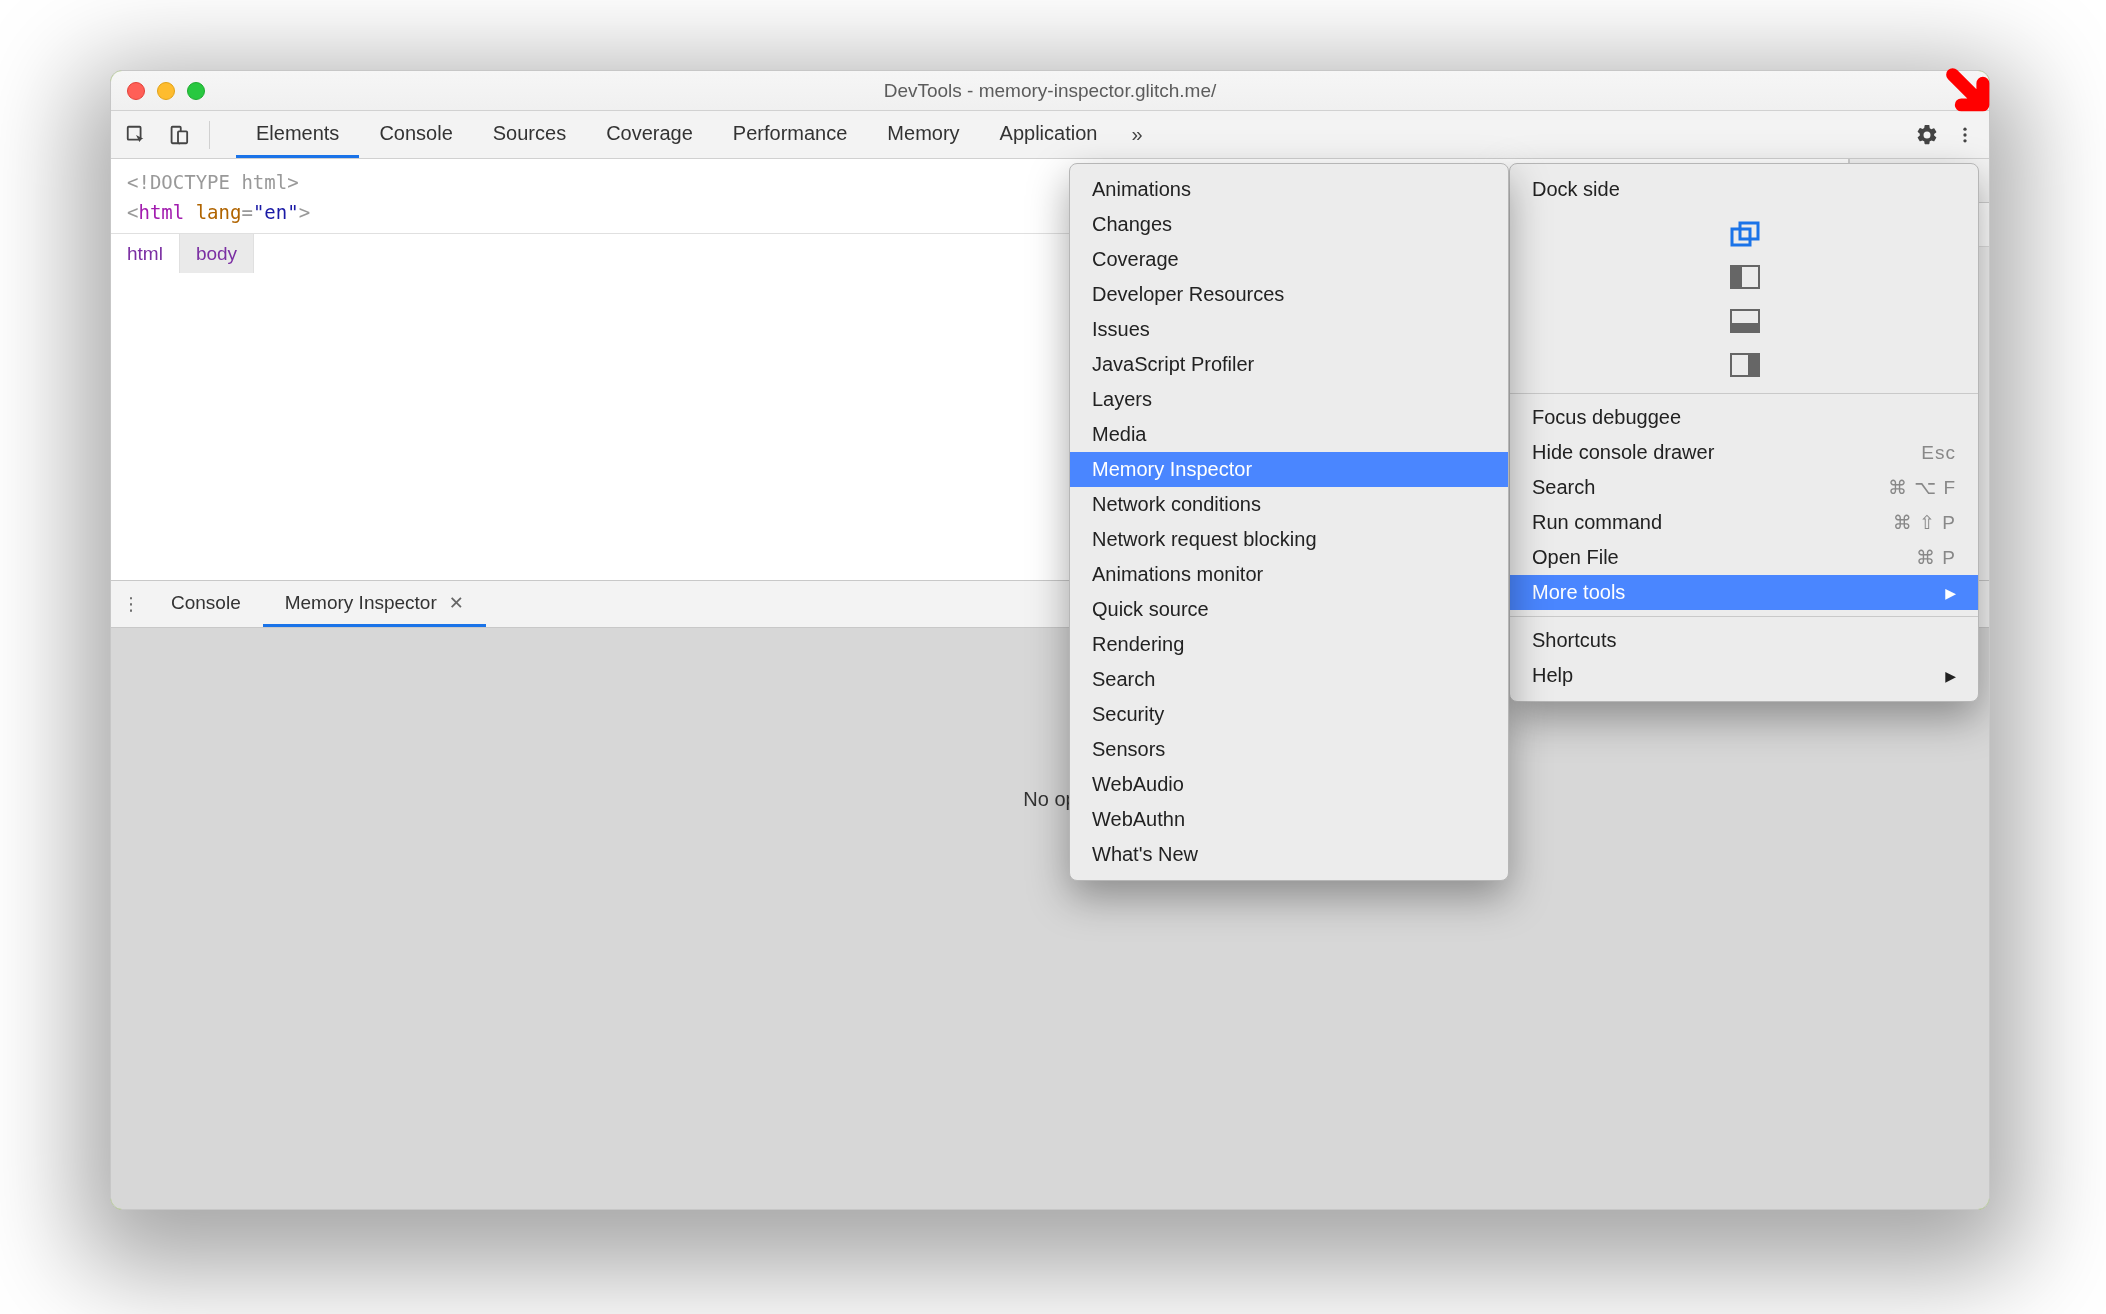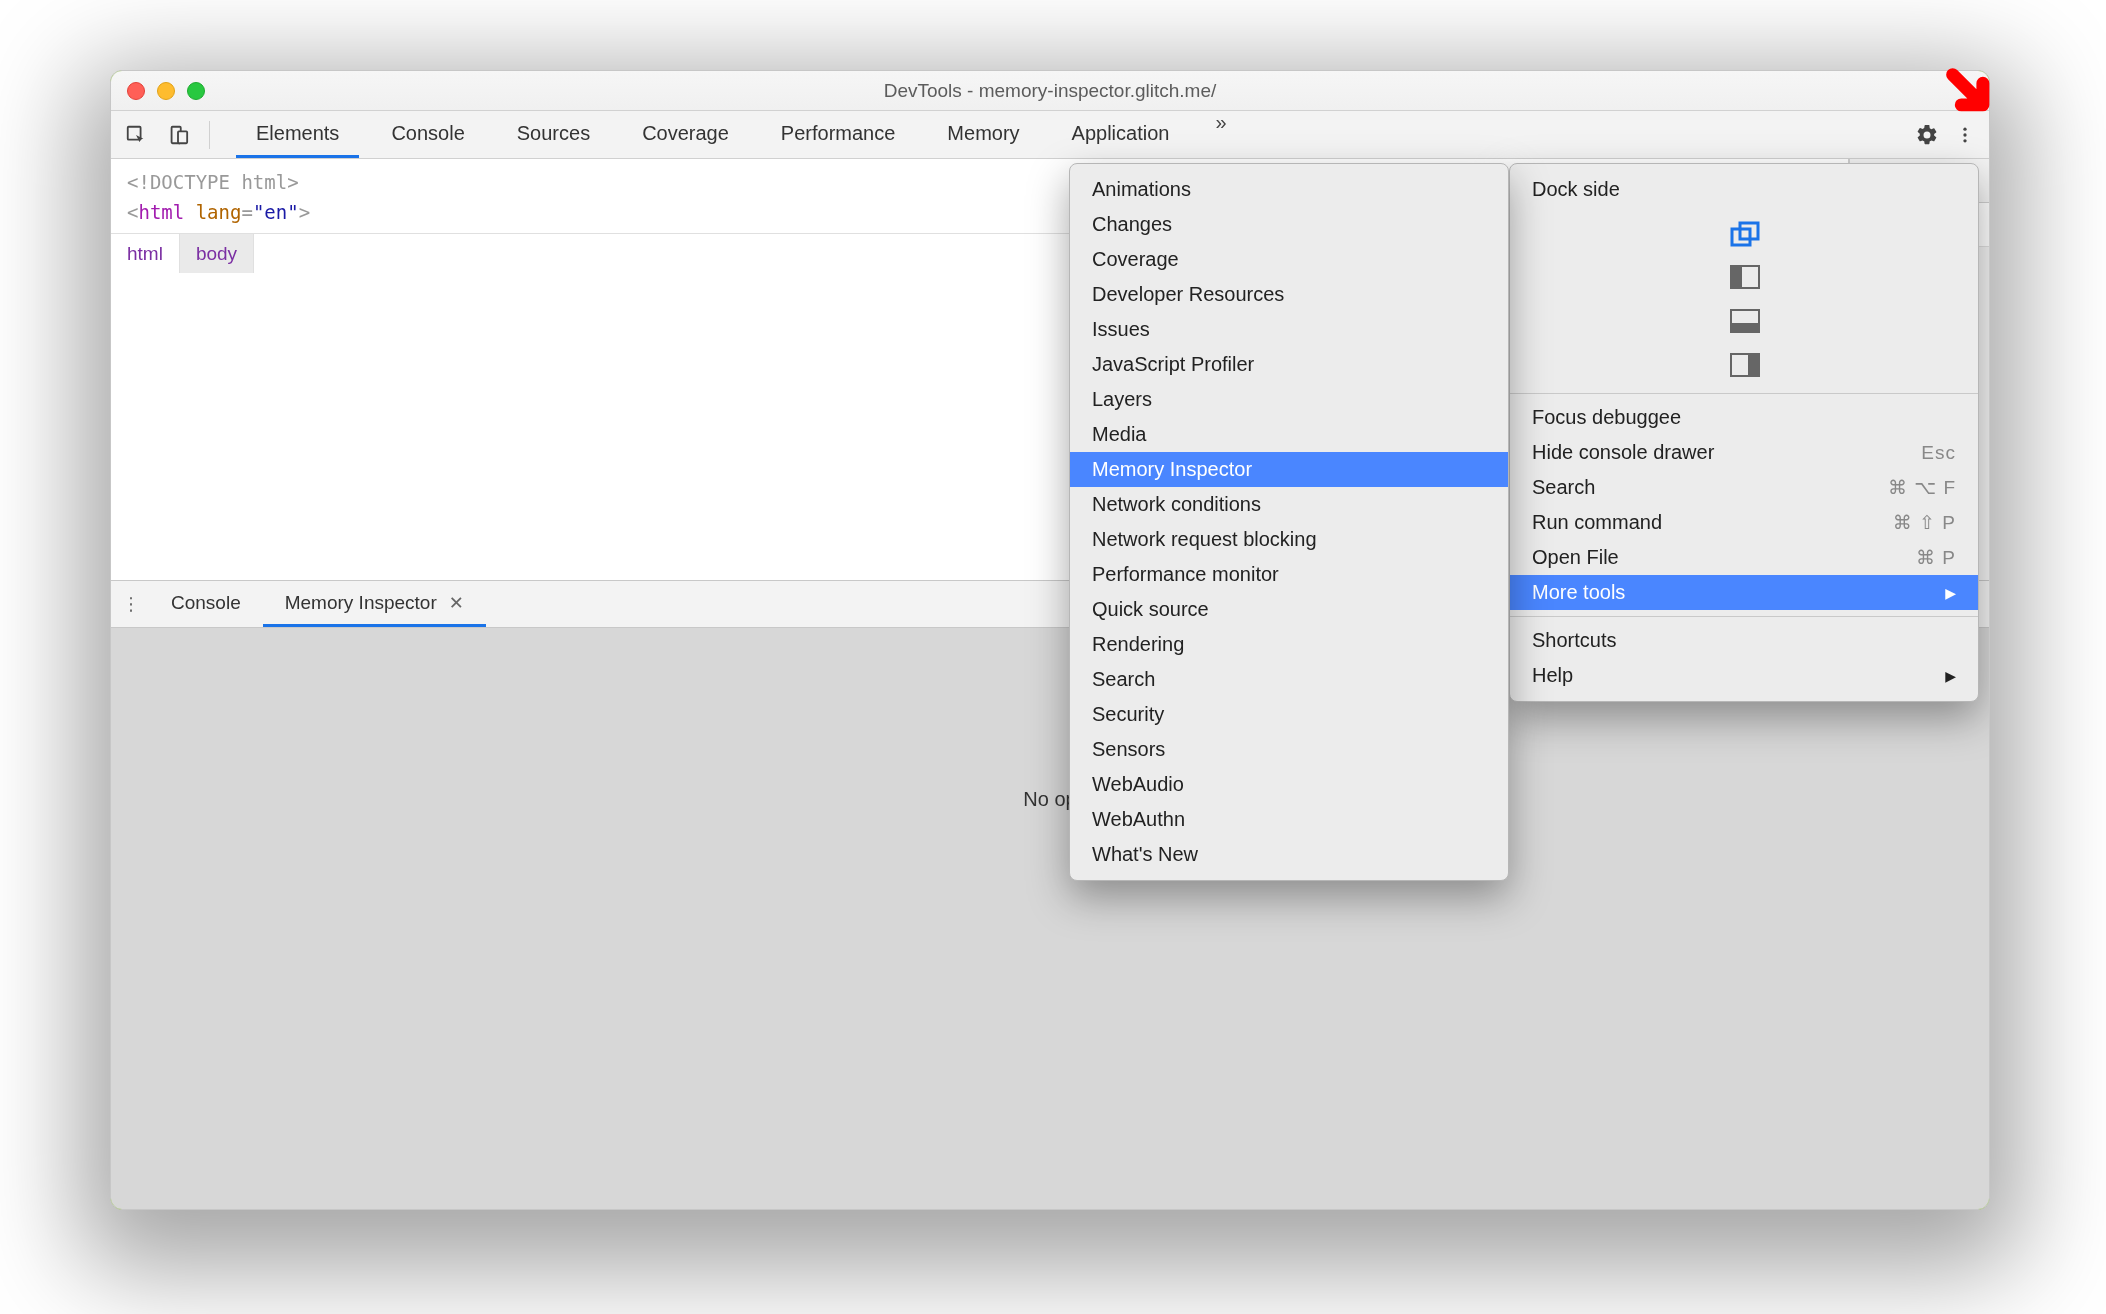--- a/index.html
+++ b/index.html
@@ -70,23 +70,23 @@
     gap: 8px;
   }
   .icon-btn {
     width: 34px; height: 34px;
     display: flex; align-items: center; justify-content: center;
     color: #444;
     border-radius: 3px;
   }
   .dt-tabs {
     display: flex;
-    align-items: flex-start;
+    align-items: center;
     height: 100%;
-    gap: 12px;
+    gap: 0;
     margin-left: 12px;
   }
   .dt-tab {
     padding: 0 20px;
     height: 100%;
     display: flex;
     align-items: center;
     color: #333;
     font-size: 20px;
     border-bottom: 3px solid transparent;
@@ -492,21 +492,21 @@
       <div class="menu-item highlighted">
         <span>Memory Inspector</span>
       </div>
       <div class="menu-item">
         <span>Network conditions</span>
       </div>
       <div class="menu-item">
         <span>Network request blocking</span>
       </div>
       <div class="menu-item">
-        <span>Performance monitor</span>
+        <span>Animations monitor</span>
       </div>
       <div class="menu-item">
         <span>Quick source</span>
       </div>
       <div class="menu-item">
         <span>Rendering</span>
       </div>
       <div class="menu-item">
         <span>Search</span>
       </div>

